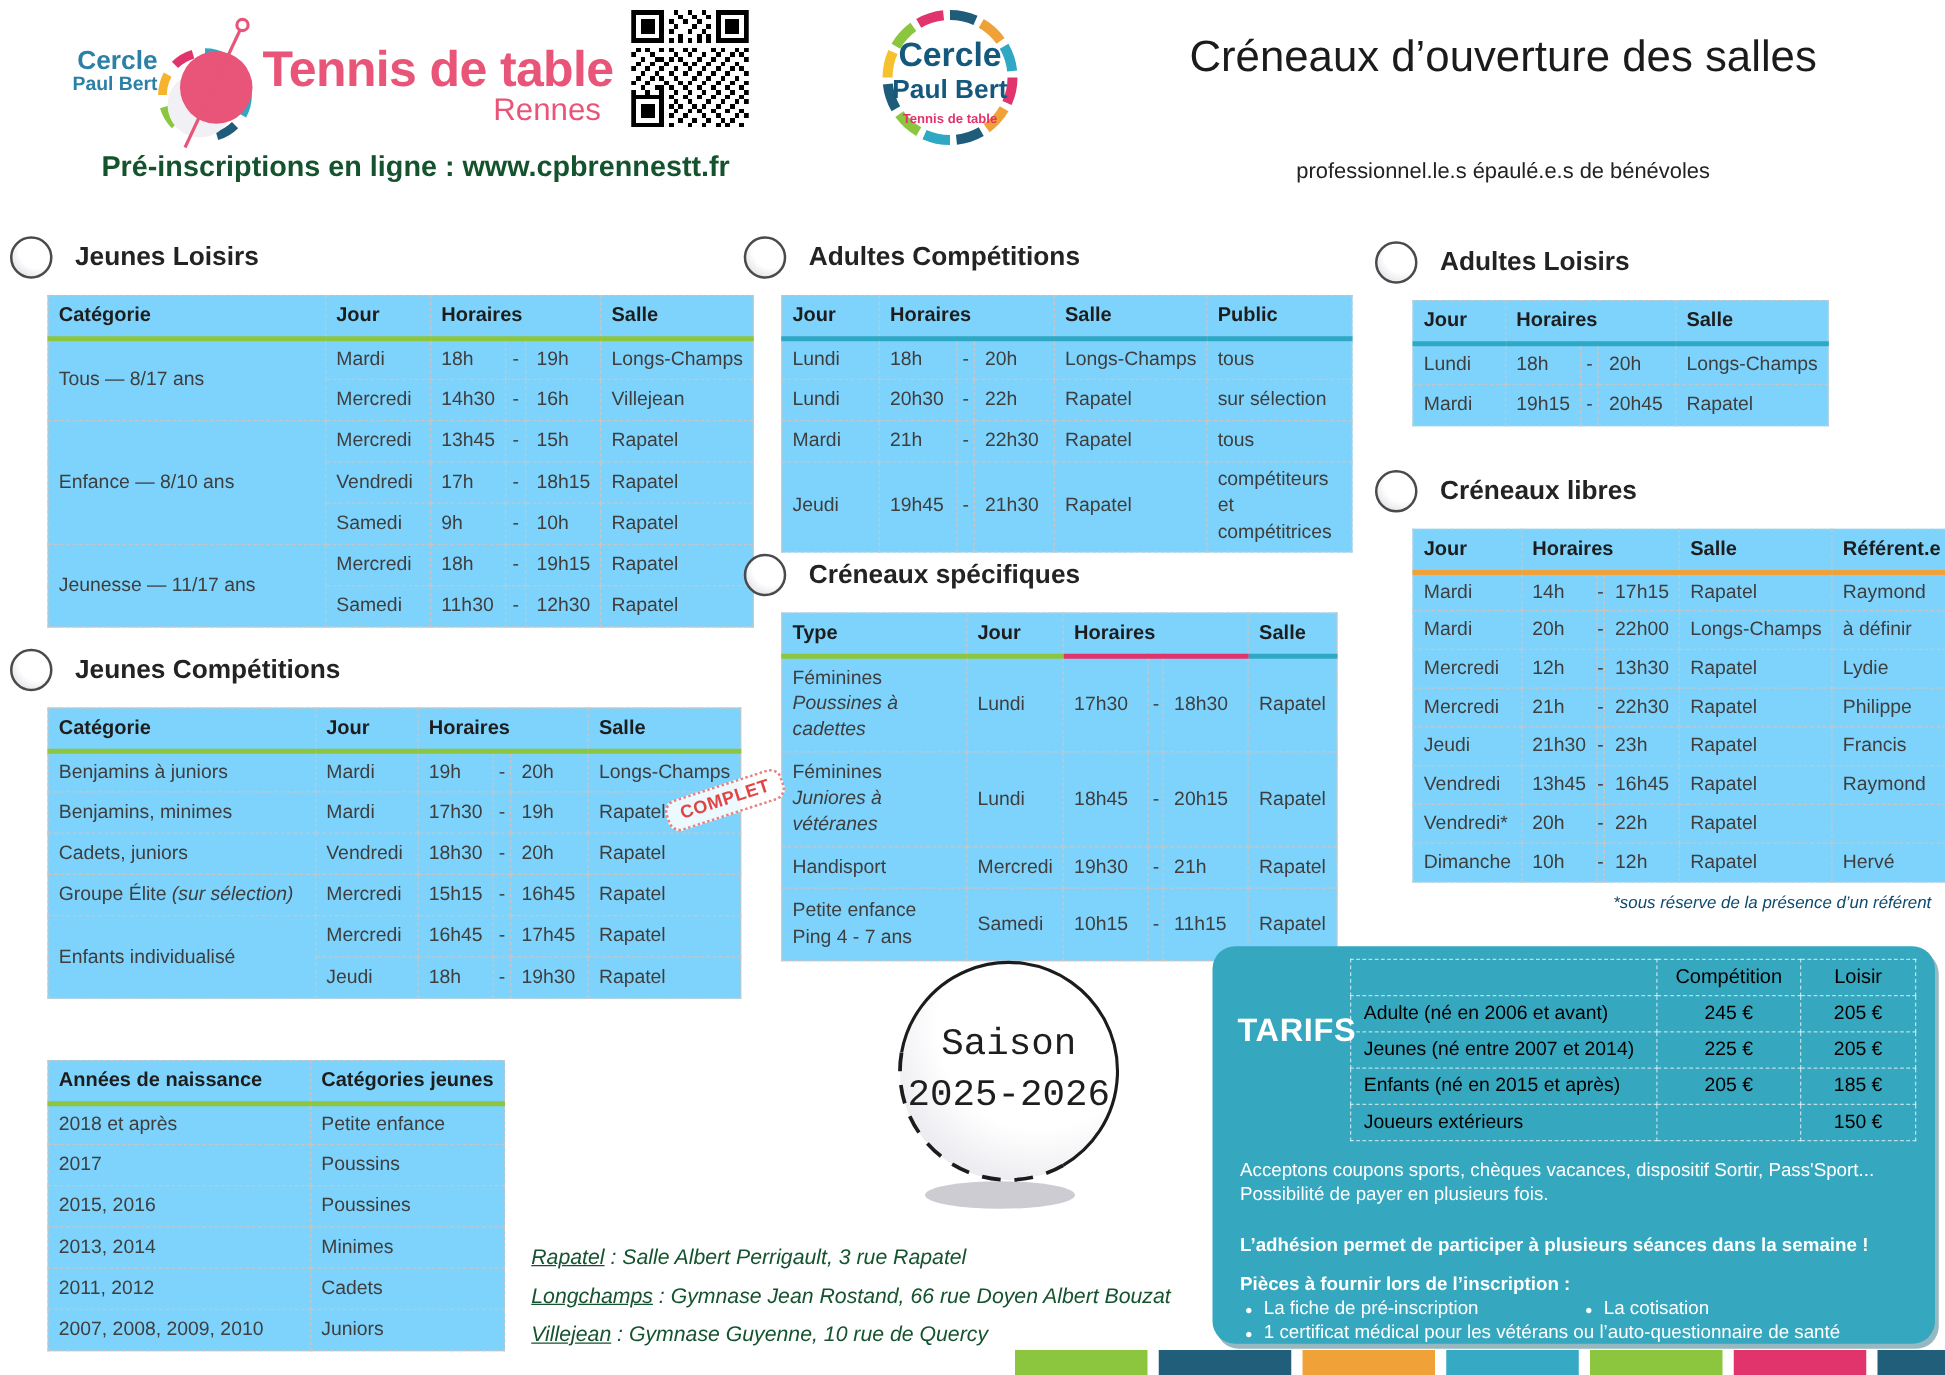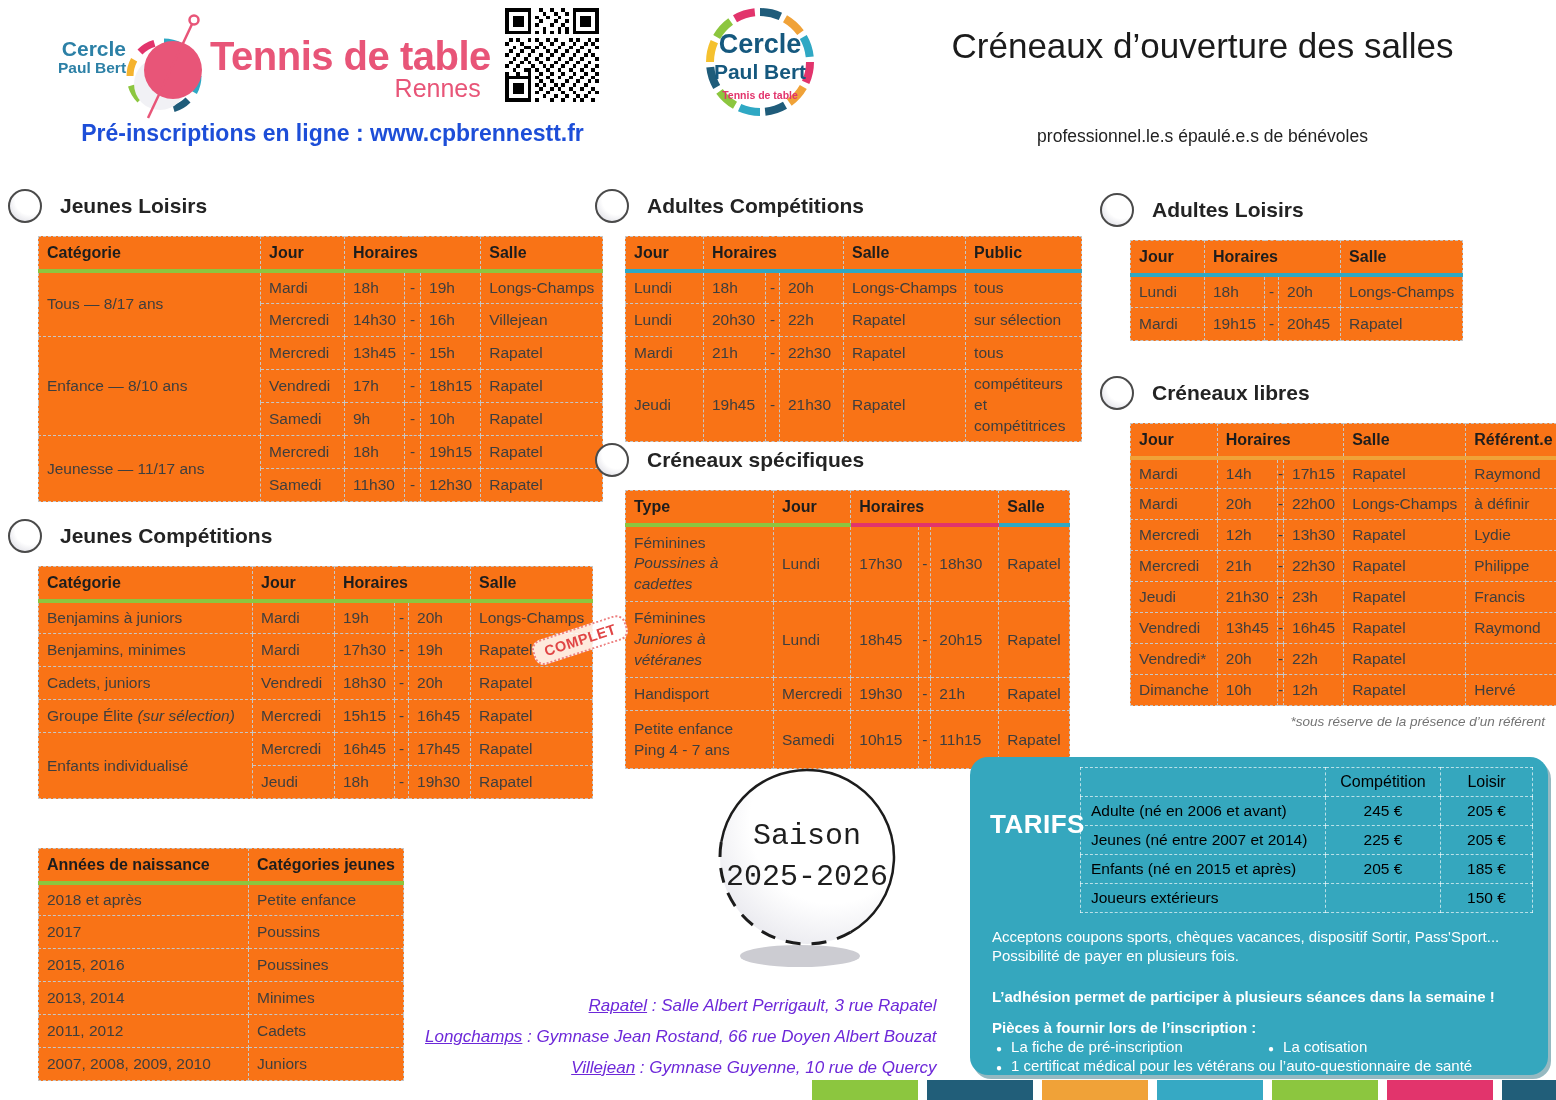--- a/index.html
+++ b/index.html
@@ -9,68 +9,68 @@
   
   #logo-left{position:absolute;left:58px;top:12px;display:flex;align-items:flex-start;}
   .org-block{margin-top:26px;text-align:right;color:#2C80A6;font-weight:bold;line-height:1.05;}
   .org-line1{font-size:21px;}
   .org-line2{font-size:15.5px;}
   #brand-block{margin-top:24px;color:#E85578;}
   #brand-name{font-size:40px;font-weight:bold;letter-spacing:-0.5px;line-height:1;}
   #brand-city{font-size:25px;text-align:right;padding-right:10px;margin-top:-2px;}
   #qr{position:absolute;left:505px;top:8px;}
   #preins{position:absolute;left:60px;top:120px;width:545px;text-align:center;
-          font-weight:bold;font-size:23px;color:#1d4ed8;}
+          font-weight:bold;font-size:23px;color:#14532d;}
   #logo-right{position:absolute;left:703px;top:5px;width:114px;height:114px;}
   #logo-right .lr-text{position:absolute;left:0;width:114px;text-align:center;color:#15587E;}
   .lr-c{top:26px;font-size:27px;font-weight:bold;line-height:1;}
   .lr-pb{top:56px;font-size:21px;font-weight:bold;line-height:1;}
   .lr-tt{top:84px;font-size:10.5px;font-weight:bold;color:#E2346C !important;}
   #main-title{position:absolute;left:905px;top:26px;width:595px;text-align:center;
               font-size:35px;color:#1b1b1b;}
   .subt{position:absolute;left:905px;width:595px;text-align:center;font-size:17.5px;color:#222;}
   #sub1{top:90px;} #sub2{top:126px;}
 
   
   .section{position:absolute;}
   .sec-head{display:flex;align-items:center;gap:18px;height:36px;}
   .ball-ico{width:34px;height:34px;border-radius:50%;border:2px solid #4a4a4a;box-sizing:border-box;
             background:radial-gradient(circle at 66% 30%, #ffffff 50%, #dddde4 90%);}
   .sec-title{font-size:21px;font-weight:bold;color:#232323;}
-  .tbl{border-collapse:collapse;table-layout:fixed;margin:12px 0 0 30px;background:#f97316;}
+  .tbl{border-collapse:collapse;table-layout:fixed;margin:12px 0 0 30px;background:#7dd3fc;}
   .tbl th,.tbl td{border:1px dashed #c6c6c6;padding:4px 8px;font-size:15.5px;color:#3e3e3e;
                   text-align:left;font-weight:normal;white-space:nowrap;overflow:hidden;box-sizing:border-box;}
   .tbl tr{height:33px;}
   .tbl thead tr{height:34px;}
   .tbl thead th{font-weight:bold;color:#1d1d1d;font-size:16px;}
   .acc-green thead th{border-bottom:4px solid #8CC63F;}
   .acc-blue  thead th{border-bottom:4px solid #2FA8C4;}
   .acc-orange thead th{border-bottom:4px solid #F0A238;}
   th.th-g{border-bottom:4px solid #8CC63F !important;}
   th.th-p{border-bottom:4px solid #E2346C !important;}
   th.th-b{border-bottom:4px solid #2FA8C4 !important;}
   .dashc{text-align:center !important;padding-left:0 !important;padding-right:0 !important;color:#666;}
   .pubcell{white-space:normal !important;line-height:1.35;}
   .typecell{white-space:normal !important;line-height:1.35;padding-top:6px !important;padding-bottom:6px !important;}
   .typesub{font-style:italic;}
   .itnote{font-style:italic;}
   #stamp{position:absolute;left:531px;top:627px;transform:rotate(-18deg);color:#E04545;
          border:2px dotted #ED8080;border-radius:10px;padding:3px 10px;font-weight:bold;
          font-size:14.5px;letter-spacing:0.5px;background:rgba(255,255,255,0.85);z-index:5;}
   .footnote{margin:8px 0 0 30px;width:415px;text-align:right;font-style:italic;
-            font-size:13.5px;color:#737373;}
+            font-size:13.5px;color:#0c4a6e;}
 
   
   #season{position:absolute;left:712px;top:760px;width:190px;height:210px;font-family:Liberation Mono, monospace;}
   #season-text{position:absolute;left:0;top:56px;width:190px;text-align:center;
                font-size:30px;color:#1e1e1e;line-height:41px;}
 
   
   #venues{position:absolute;left:425px;top:990px;font-size:17px;font-style:italic;
-          color:#6d28d9;line-height:31px;text-align:right;}
+          color:#14532d;line-height:31px;}
   .vname{text-decoration:underline;}
 
   
   #tarifs-box{position:absolute;left:970px;top:757px;width:578px;height:318px;background:#35A7BE;
               border-radius:18px;box-shadow:3px 4px 0 rgba(23,100,118,0.45);}
   #tarifs-label{position:absolute;left:20px;top:52px;color:#fff;font-size:26px;font-weight:bold;letter-spacing:0.5px;}
   .ttbl{position:absolute;left:110px;top:10px;border-collapse:collapse;table-layout:fixed;}
   .ttbl th,.ttbl td{border:1px dashed rgba(255,255,255,0.65);color:#000000;font-size:15.5px;
                     padding:5px 10px;height:22px;text-align:left;font-weight:normal;
                     white-space:nowrap;overflow:hidden;box-sizing:border-box;}

